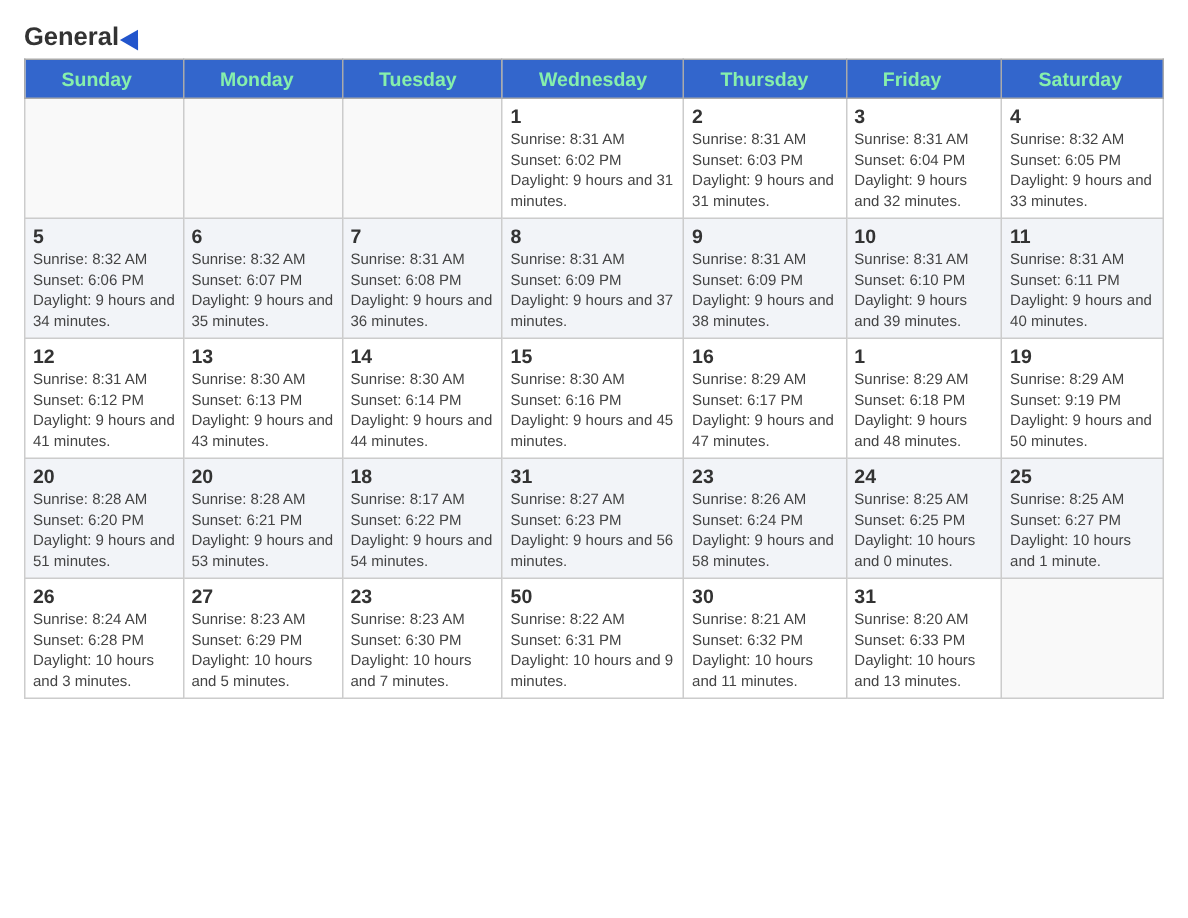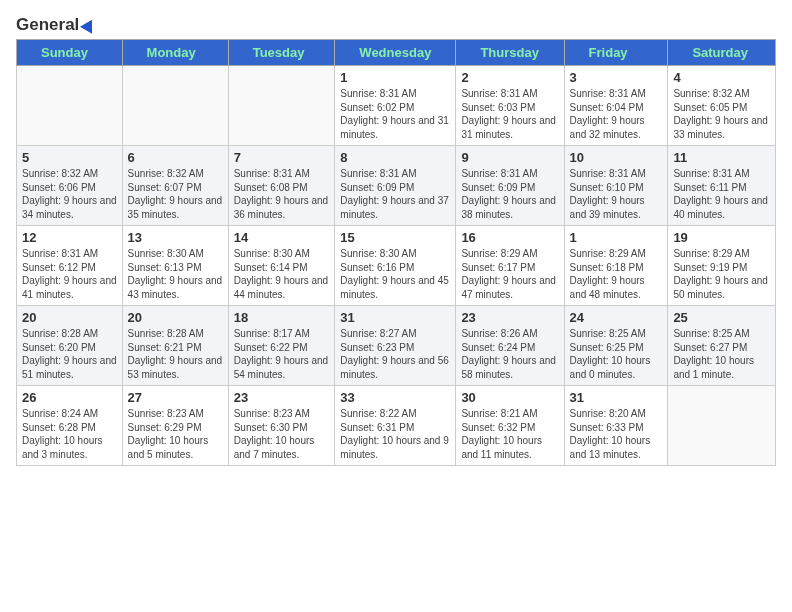--- a/index.html
+++ b/index.html
@@ -338,21 +338,21 @@
 and 5 minutes.</div>
         </td>
         <td>
           <span class="day-num">23</span>
           <div class="day-info">Sunrise: 8:23 AM
 Sunset: 6:30 PM
 Daylight: 10 hours
 and 7 minutes.</div>
         </td>
         <td>
-          <span class="day-num">33</span>
+          <span class="day-num">50</span>
           <div class="day-info">Sunrise: 8:22 AM
 Sunset: 6:31 PM
 Daylight: 10 hours
 and 9 minutes.</div>
         </td>
         <td>
           <span class="day-num">30</span>
           <div class="day-info">Sunrise: 8:21 AM
 Sunset: 6:32 PM
 Daylight: 10 hours

